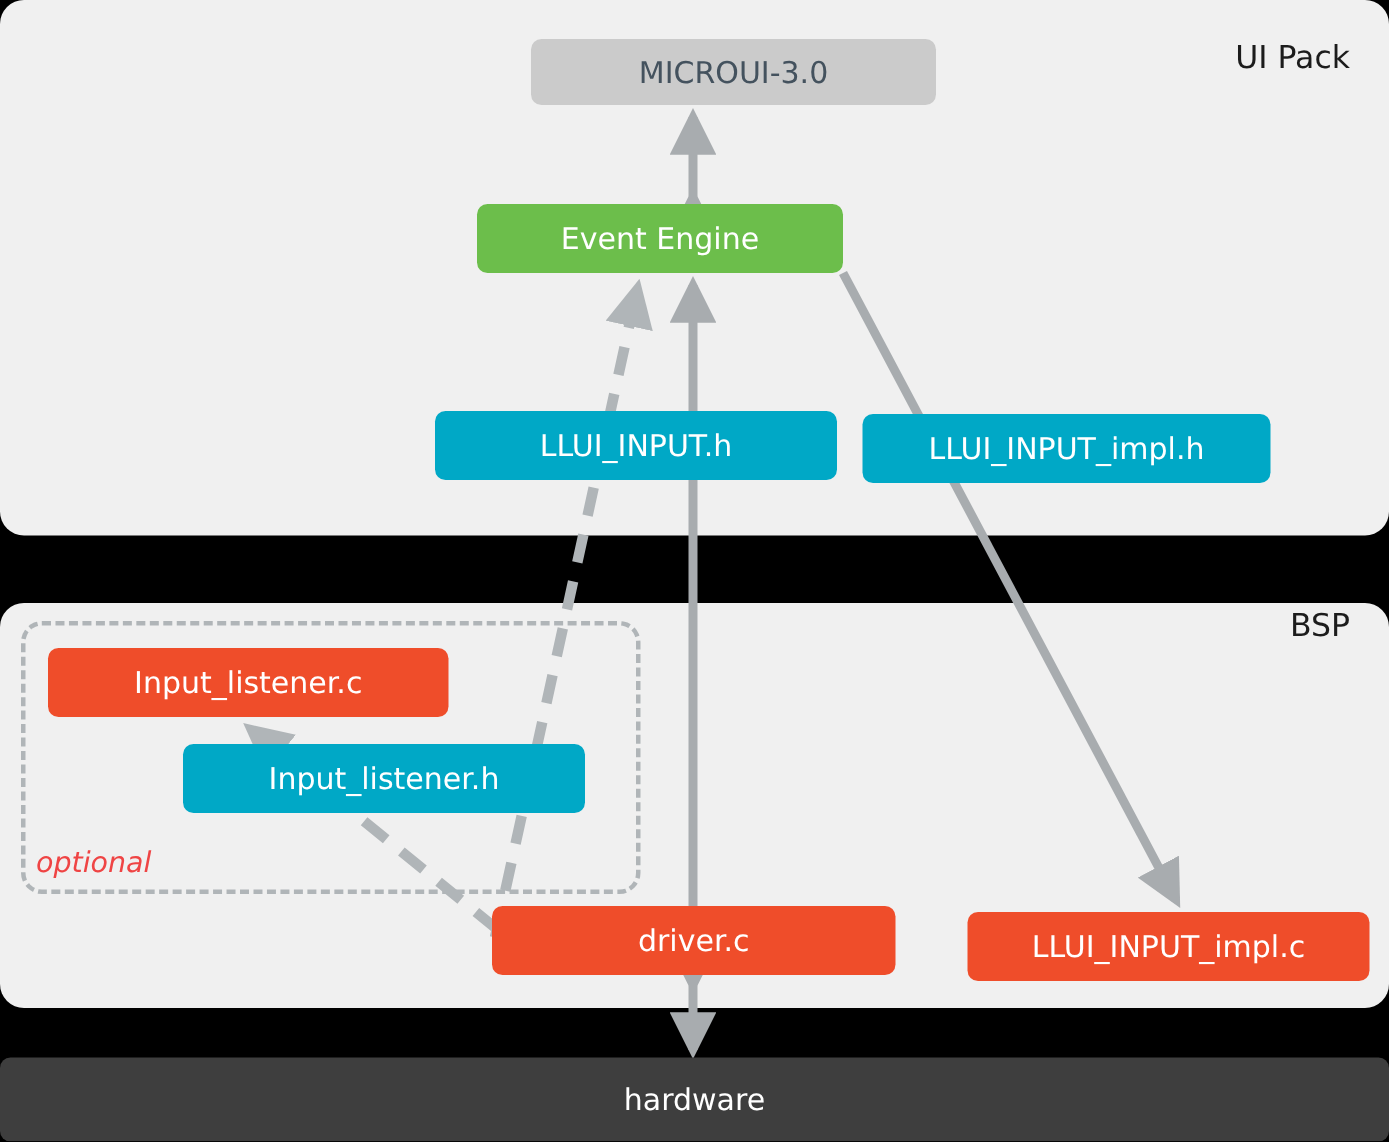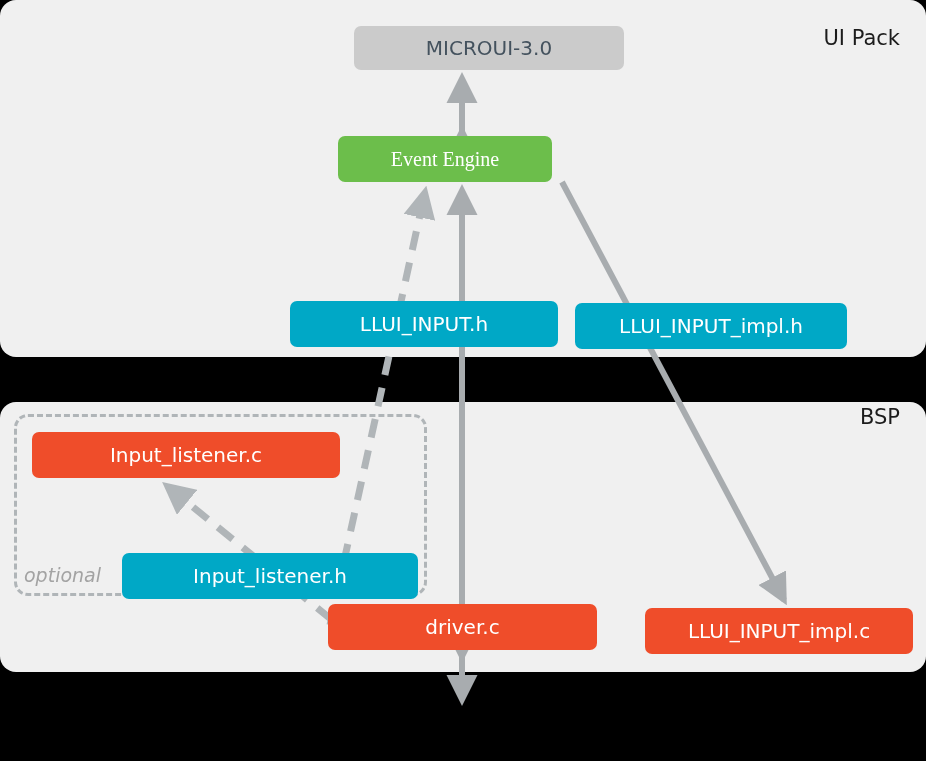--- a/index.html
+++ b/index.html
@@ -59,45 +59,45 @@
     border: 3px dashed #b0b5b8;
     border-radius: 14px;
     box-sizing: border-box;
   }
   .opt-label {
     position: absolute;
     left: 24px;
     top: 564px;
     font-size: 19px;
     font-style: italic;
-    color: #a3a3a3;
+    color: #ef4444;
   }
 
   .node {
     position: absolute;
     border-radius: 7px;
     display: flex;
     align-items: center;
     justify-content: center;
     box-sizing: border-box;
     font-size: 20px;
     color: #ffffff;
     white-space: nowrap;
   }
   .node.gray  { background: #cbcbcb; color: #44525e; }
   .node.green { background: #6cbe4b; }
-  .node.cyan  { background: #00a8c6; margin-top: 27px; }
+  .node.cyan  { background: #00a8c6; }
   .node.red   { background: #ef4d2a; }
 
   #n-microui  { left: 330px; top: 26px;  width: 270px; height: 44px; margin-left: 24px; }
-  #n-event    { left: 338px; top: 136px; width: 214px; height: 46px; font-family: Liberation Serif, serif; }
+  #n-event    { left: 318px; top: 136px; width: 244px; height: 46px; }
   #n-llui-h   { left: 290px; top: 274px; width: 268px; height: 46px; }
   #n-llui-impl-h { left: 575px; top: 276px; width: 272px; height: 46px; text-align: center; }
-  #n-listener-c  { left: 32px;  top: 432px; width: 308px; height: 46px; }
-  #n-listener-h  { left: 122px; top: 526px; width: 296px; height: 46px; }
+  #n-listener-c  { left: 32px;  top: 432px; width: 267px; height: 46px; }
+  #n-listener-h  { left: 122px; top: 496px; width: 268px; height: 46px; }
   #n-driver      { left: 328px; top: 604px; width: 269px; height: 46px; text-align: center; }
   #n-llui-impl-c { left: 645px; top: 608px; width: 268px; height: 46px; }
 
   #arrows {
     position: absolute;
     left: 0; top: 0;
     width: 926px; height: 761px;
     pointer-events: none;
   }
 </style>
@@ -140,14 +140,17 @@
   <div class="node cyan" id="n-llui-h">LLUI_INPUT.h</div>
   <div class="node cyan" id="n-llui-impl-h">LLUI_INPUT_impl.h</div>
   <div class="node red" id="n-listener-c">Input_listener.c</div>
   <div class="node cyan" id="n-listener-h">Input_listener.h</div>
   <div class="node red" id="n-driver">driver.c</div>
   <div class="node red" id="n-llui-impl-c">LLUI_INPUT_impl.c</div>
 
   <div class="panel-label" id="label-uipack">UI Pack</div>
   <div class="panel-label" id="label-bsp">BSP</div>
 
+  <div class="hw-bar">
+    <span>hardware</span>
+  </div>
 
 </div>
 
 </body></html>

